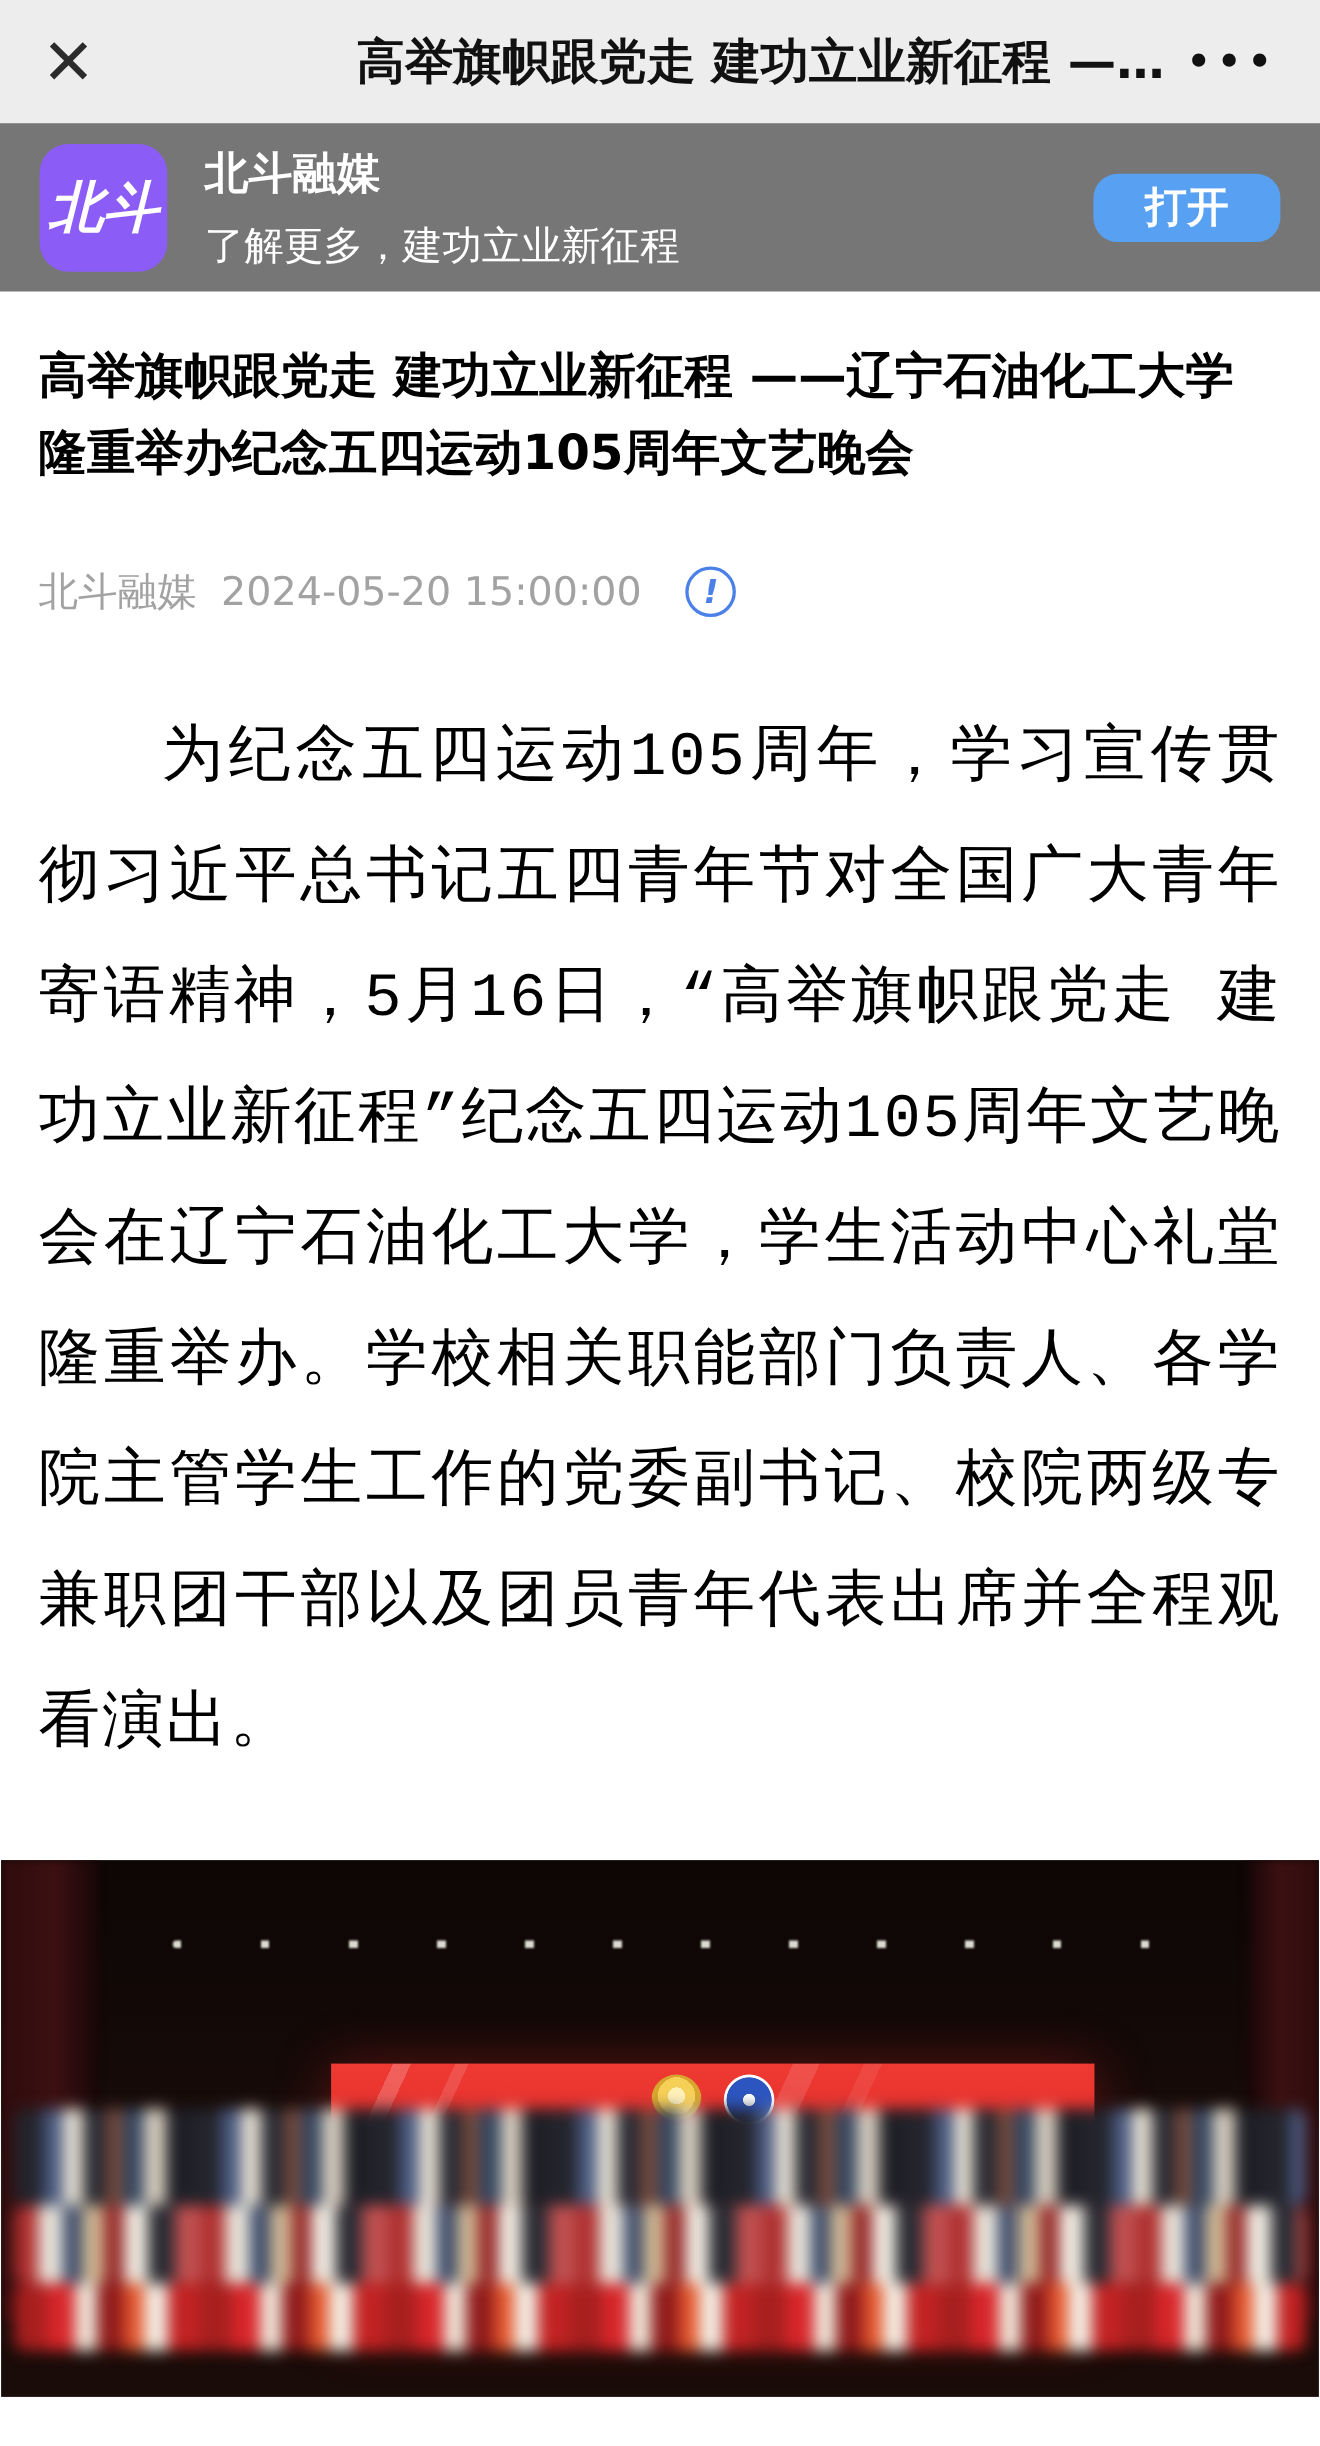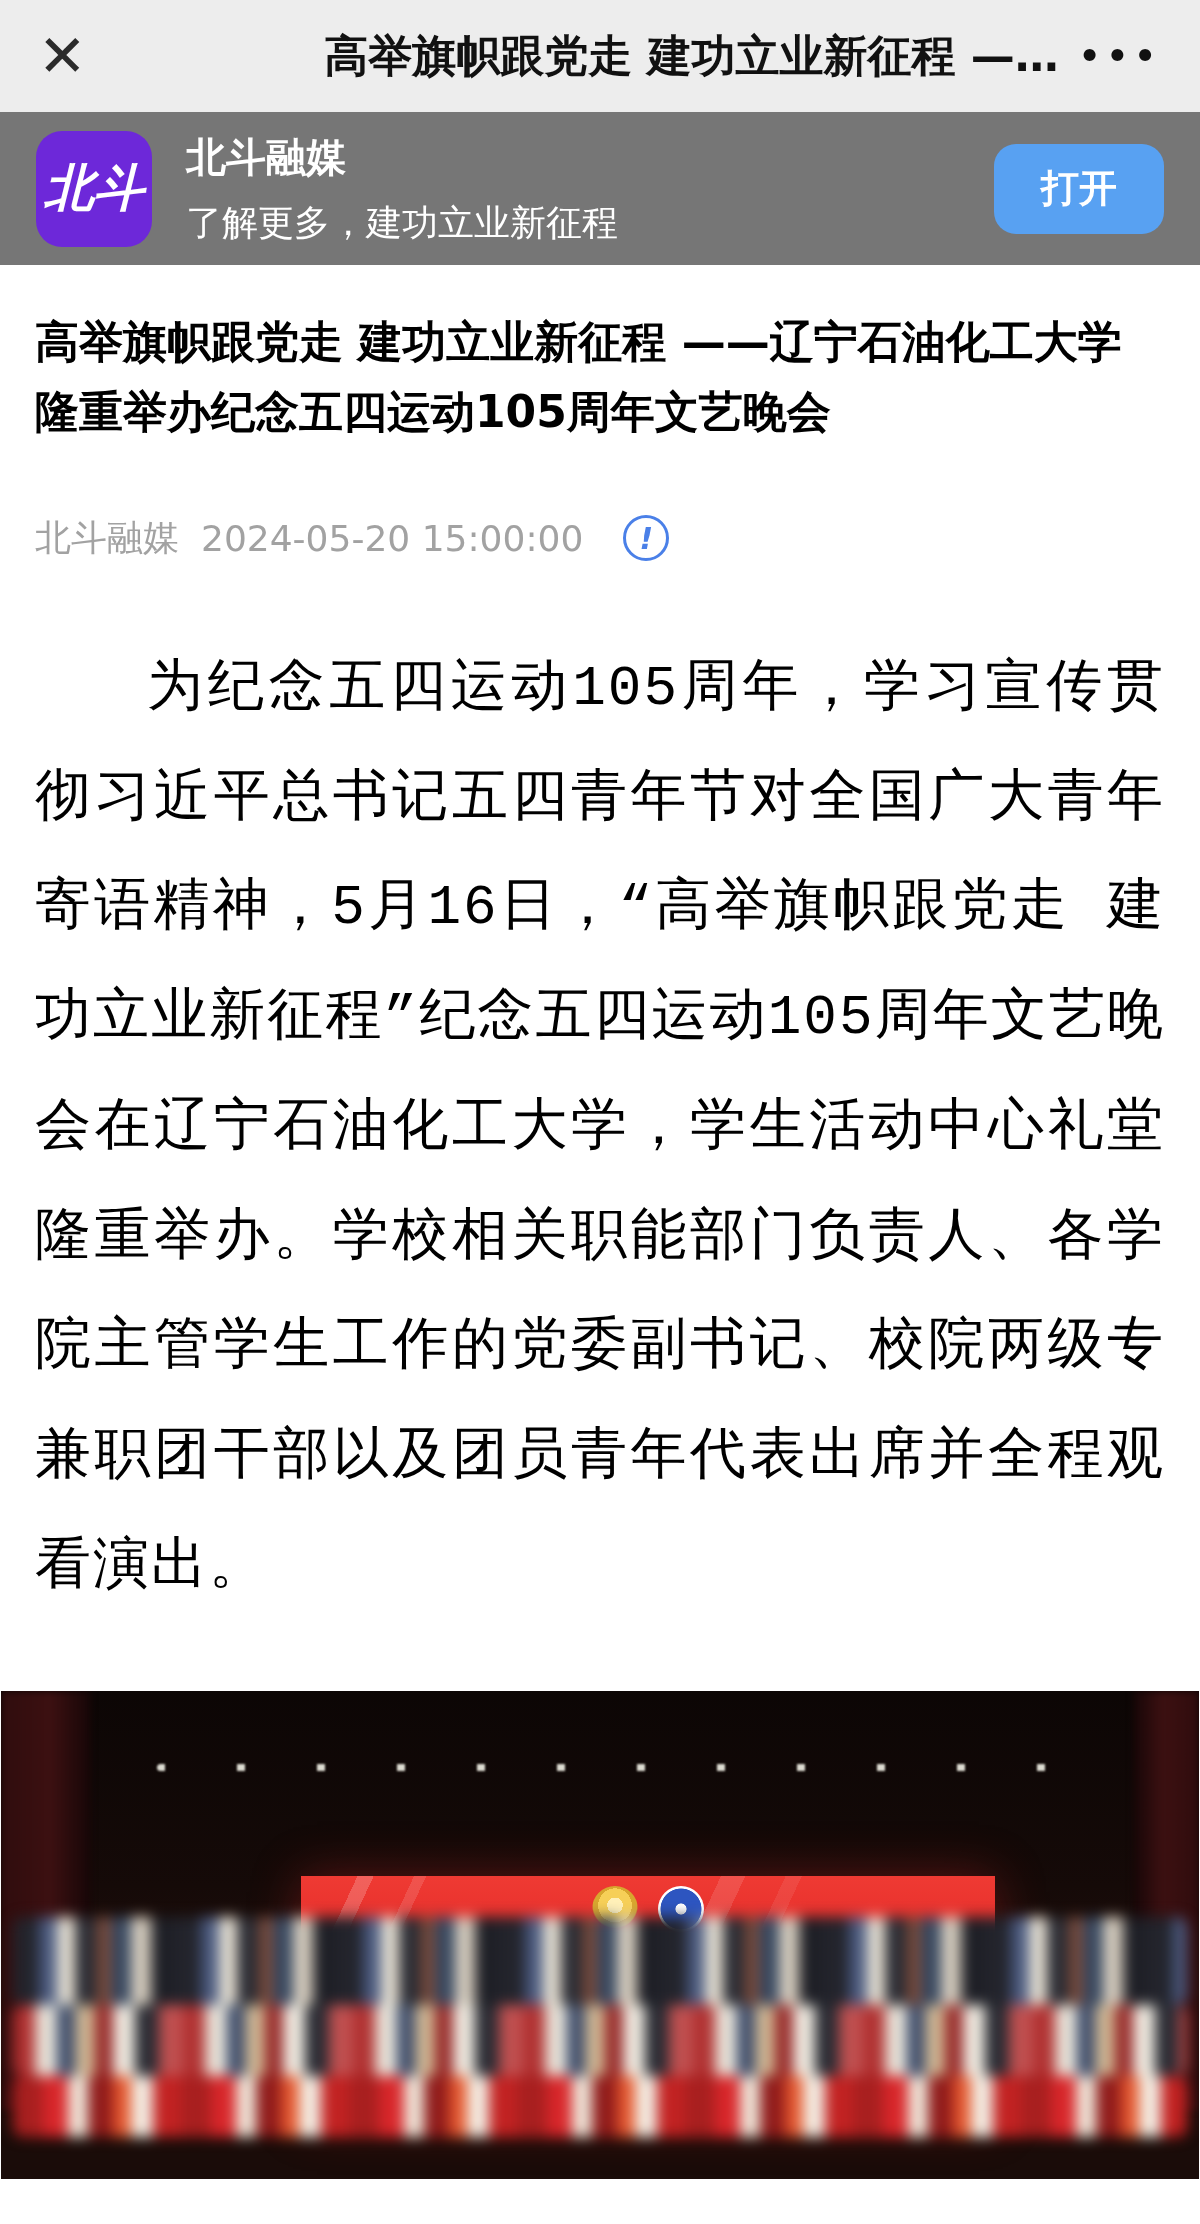--- a/index.html
+++ b/index.html
@@ -32,31 +32,31 @@
   }
 
   
   .banner {
     height:153px; background:#767676;
     display:flex; align-items:center;
     padding:0 36px;
   }
   .app-icon {
     width:116px; height:116px; border-radius:26px;
-    background:#6d28d9; color:#fff;
+    background:#8b5cf6; color:#fff;
     display:flex; align-items:center; justify-content:center;
     font-size:50px; font-weight:700; font-style:italic;
     flex-shrink:0;
   }
   .app-info { margin-left:34px; color:#fff; }
   .app-name { font-size:40px; font-weight:700; }
   .app-sub  { font-size:36px; margin-top:14px; }
   .open-btn {
     margin-left:auto;
-    width:170px; height:90px; border:none; border-radius:22px;
+    width:170px; height:62px; border:none; border-radius:22px;
     background:#58a1f2; color:#fff; font-size:38px; font-weight:700;
     cursor:pointer;
     font-family:Liberation Serif, serif;
   }
 
   
   .article { padding:0 35px; }
   .article h1 {
     margin-top:42px;
     font-size:44px; line-height:1.6; font-weight:700; color:#000;

